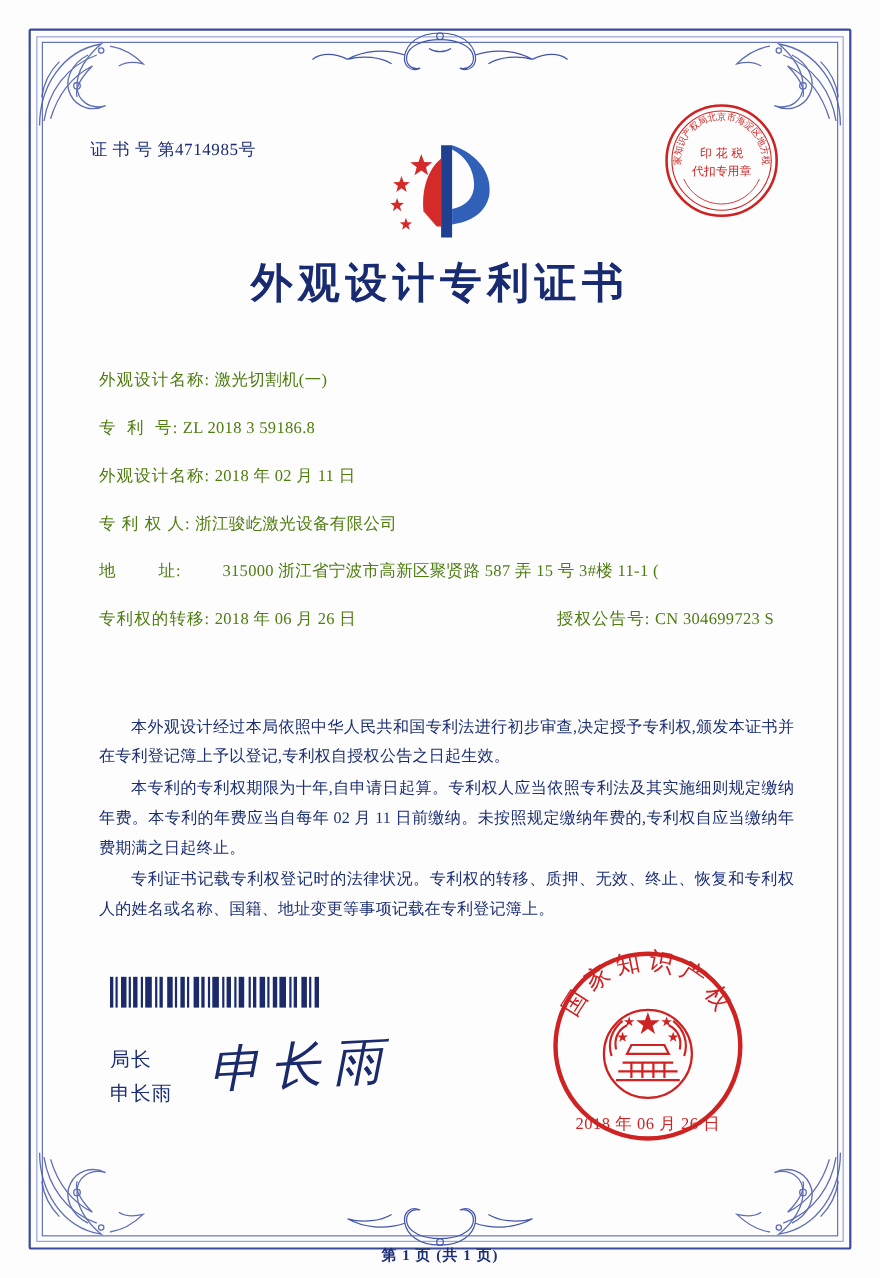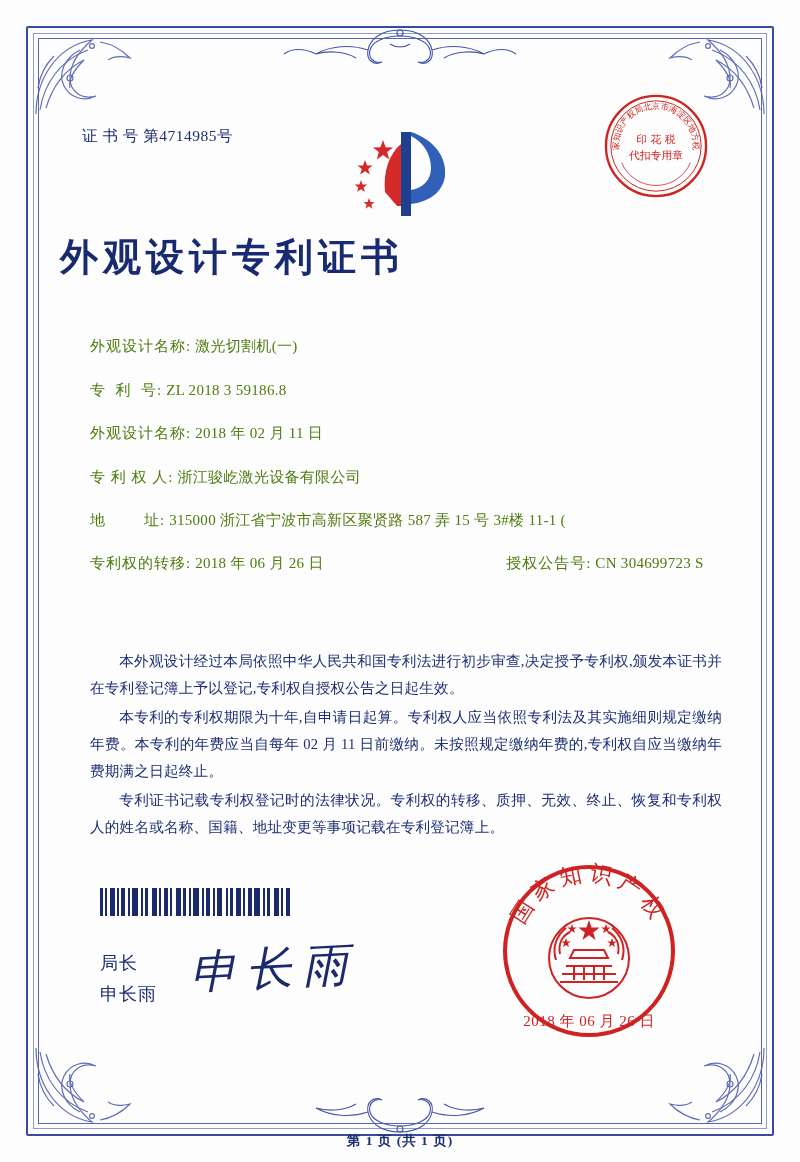--- a/index.html
+++ b/index.html
@@ -108,20 +108,21 @@
     top: 32px;
     width: 108px;
     height: 108px;
   }
   .seal-top svg { width: 100%; height: 100%; display: block; }
 
   .doc-title {
     position: absolute;
     left: 0; right: 0;
     top: 172px;
+    text-align: center;
     font-size: 38px;
     font-weight: bold;
     letter-spacing: 5px;
     color: #182a70;
     font-family: Liberation Mono, monospace;
   }
 
   .fields {
     position: absolute;
     left: 30px;
@@ -391,21 +392,21 @@
         <span class="field-label">外观设计名称:</span>
         <span class="field-value">2018 年 02 月 11 日</span>
       </div>
 
       <div class="field-row">
         <span class="field-label">专 利 权 人:</span>
         <span class="field-value">浙江骏屹激光设备有限公司</span>
       </div>
 
       <div>
-        <div class="field-row" style="margin-bottom:0;">
+        <div class="field-row" style="margin-bottom:0;gap:33px;">
           <span class="field-label">地        址:</span>
           <span class="field-value">315000 浙江省宁波市高新区聚贤路 587 弄 15 号 3#楼 11-1 (</span>
         </div>
       </div>
 
       <div class="field-row two-col" style="margin-top:20px;">
         <span class="field-label">专利权的转移:</span>
         <span class="field-value">2018 年 06 月 26 日</span>
         <span class="field-label-2">授权公告号:</span>
         <span class="field-value">CN 304699723 S</span>

